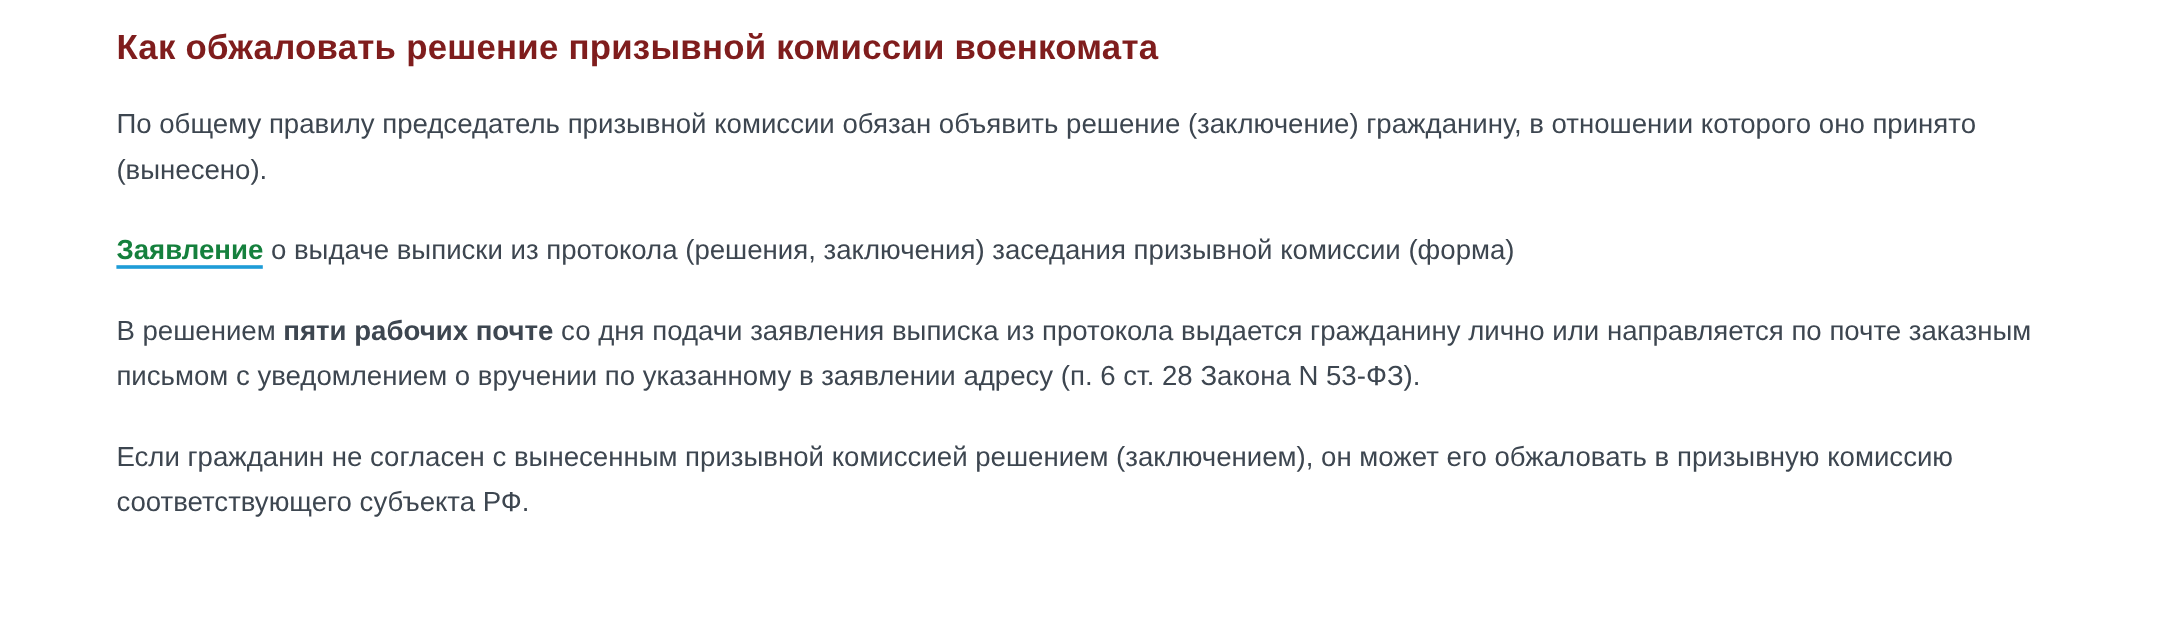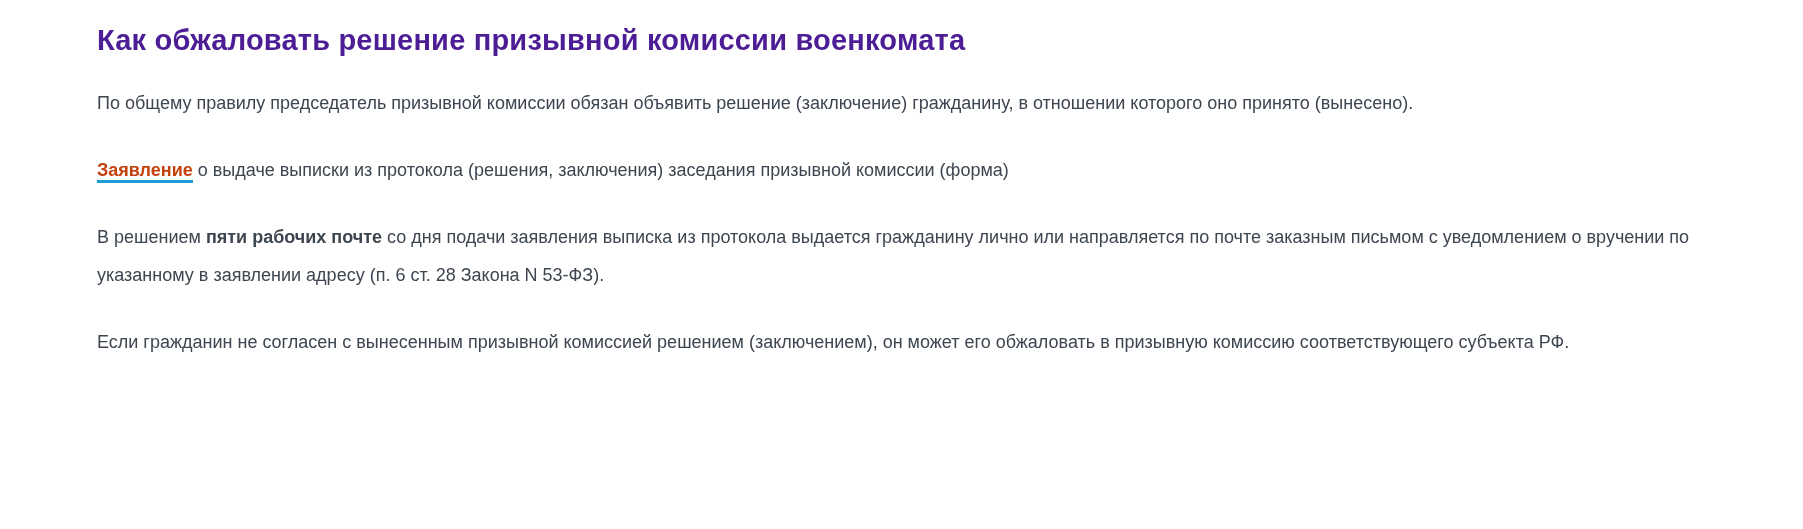--- a/index.html
+++ b/index.html
@@ -17,37 +17,37 @@
   .article {
     box-sizing: border-box;
     padding: 22px 60px 0 97px;
     max-width: 1760px;
   }
   .page-title {
     margin: 0 0 26px 0;
     font-size: 29px;
     line-height: 1.25;
     font-weight: 700;
-    color: #4c1d95;
+    color: #7f1d1d;
     letter-spacing: 0.2px;
   }
   .para {
     margin: 0 0 29px 0;
-    font-size: 18px;
+    font-size: 23px;
     line-height: 38px;
     font-weight: 400;
     color: #3d4650;
     max-width: 1650px;
   }
   .bold-run {
     font-weight: 700;
   }
   .doc-link {
     font-weight: 700;
-    color: #c2410c;
+    color: #15803d;
     text-decoration: none;
     border-bottom: 3px solid #1e9cd7;
     cursor: pointer;
   }
 </style>
 </head>
 <body>
 
 <div class="article">
 

